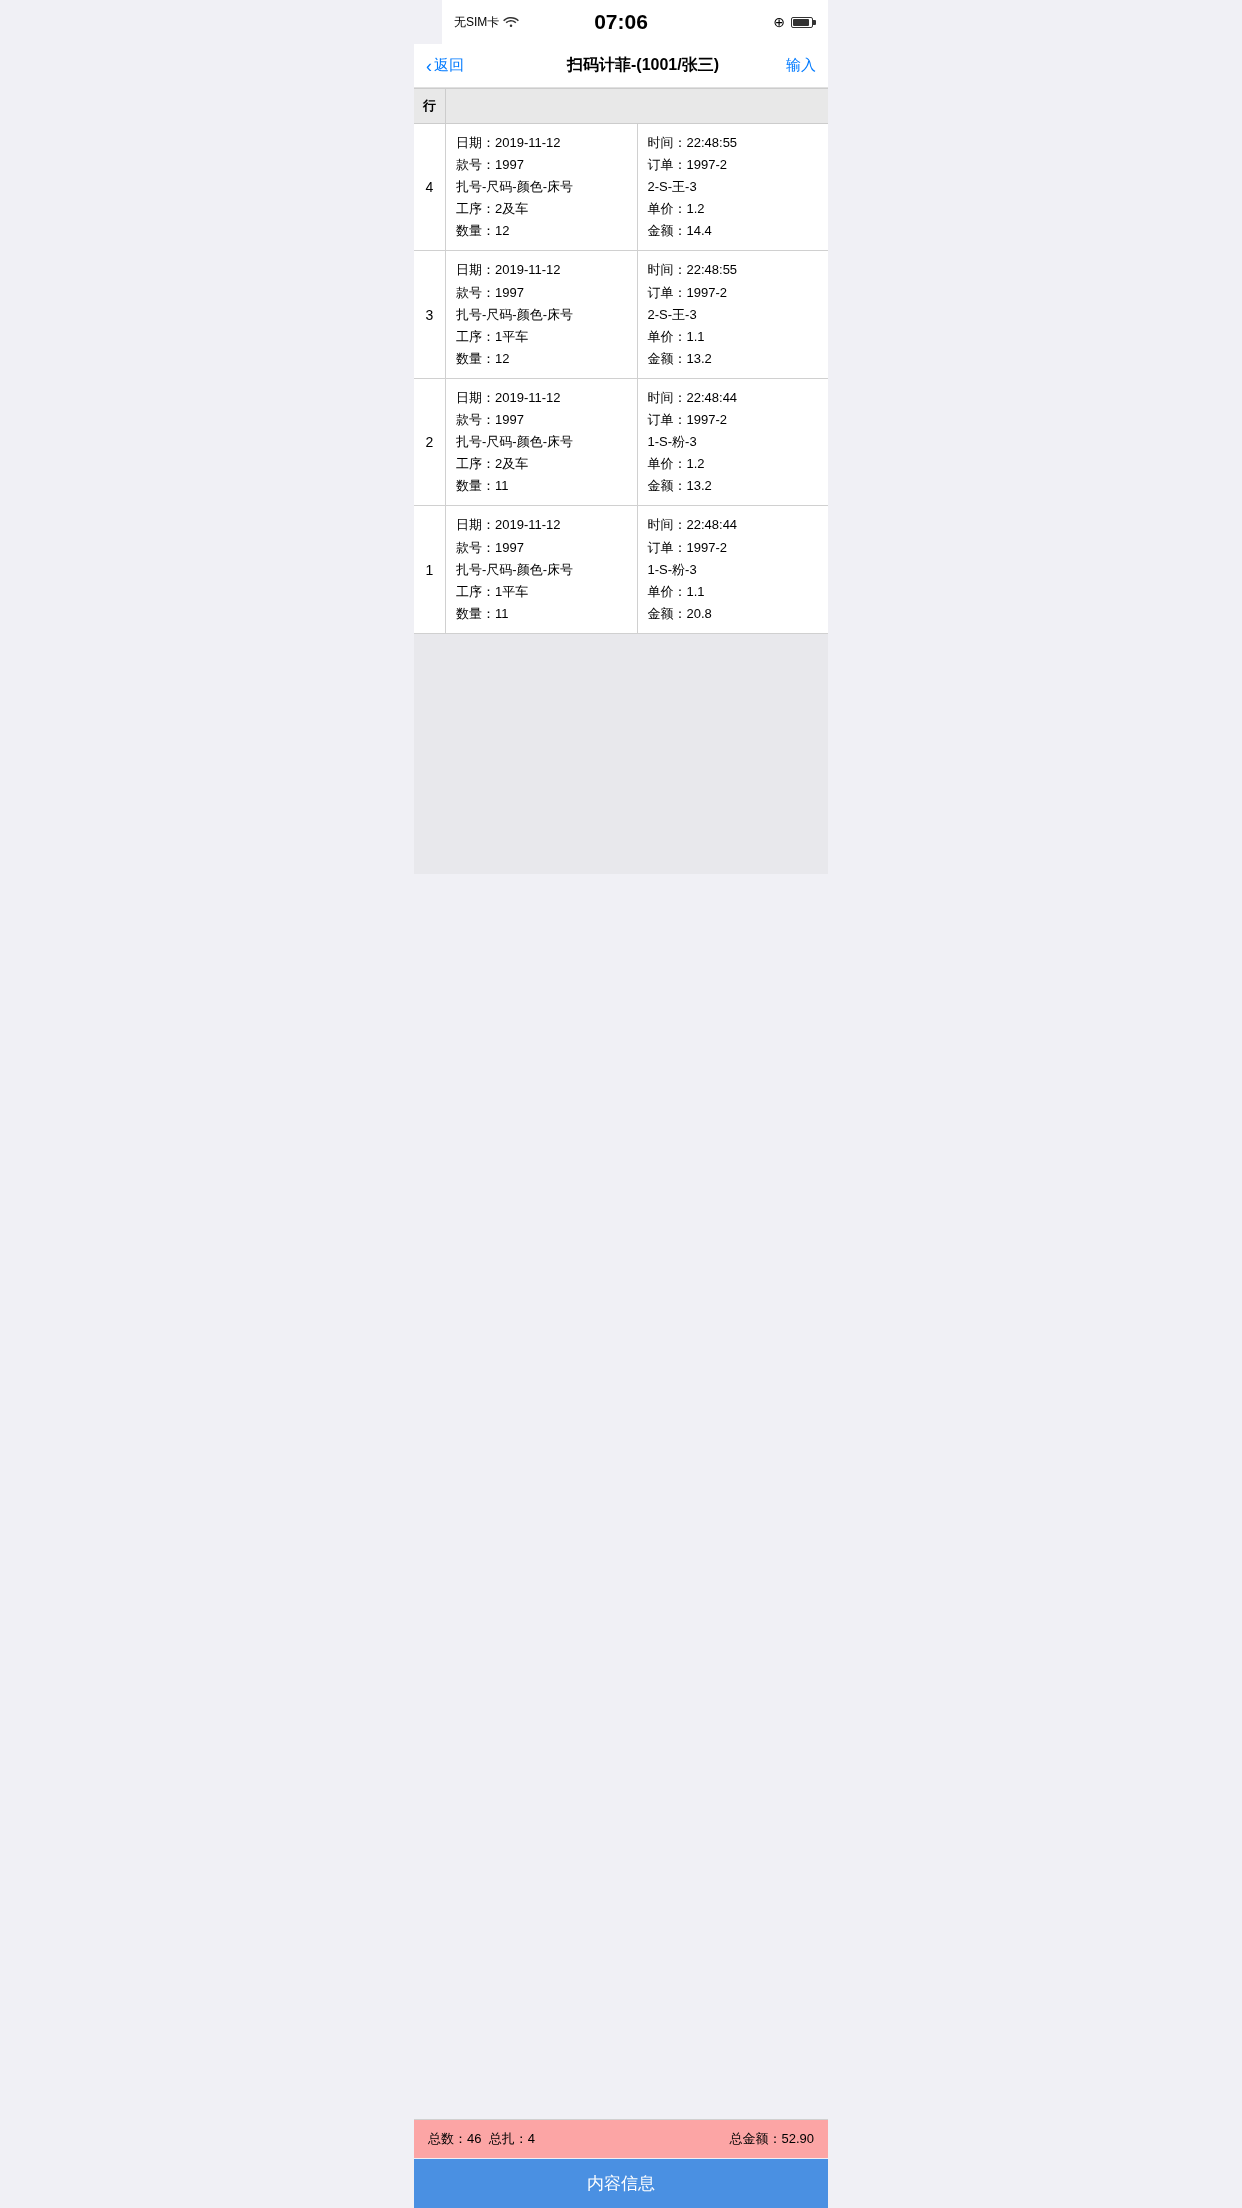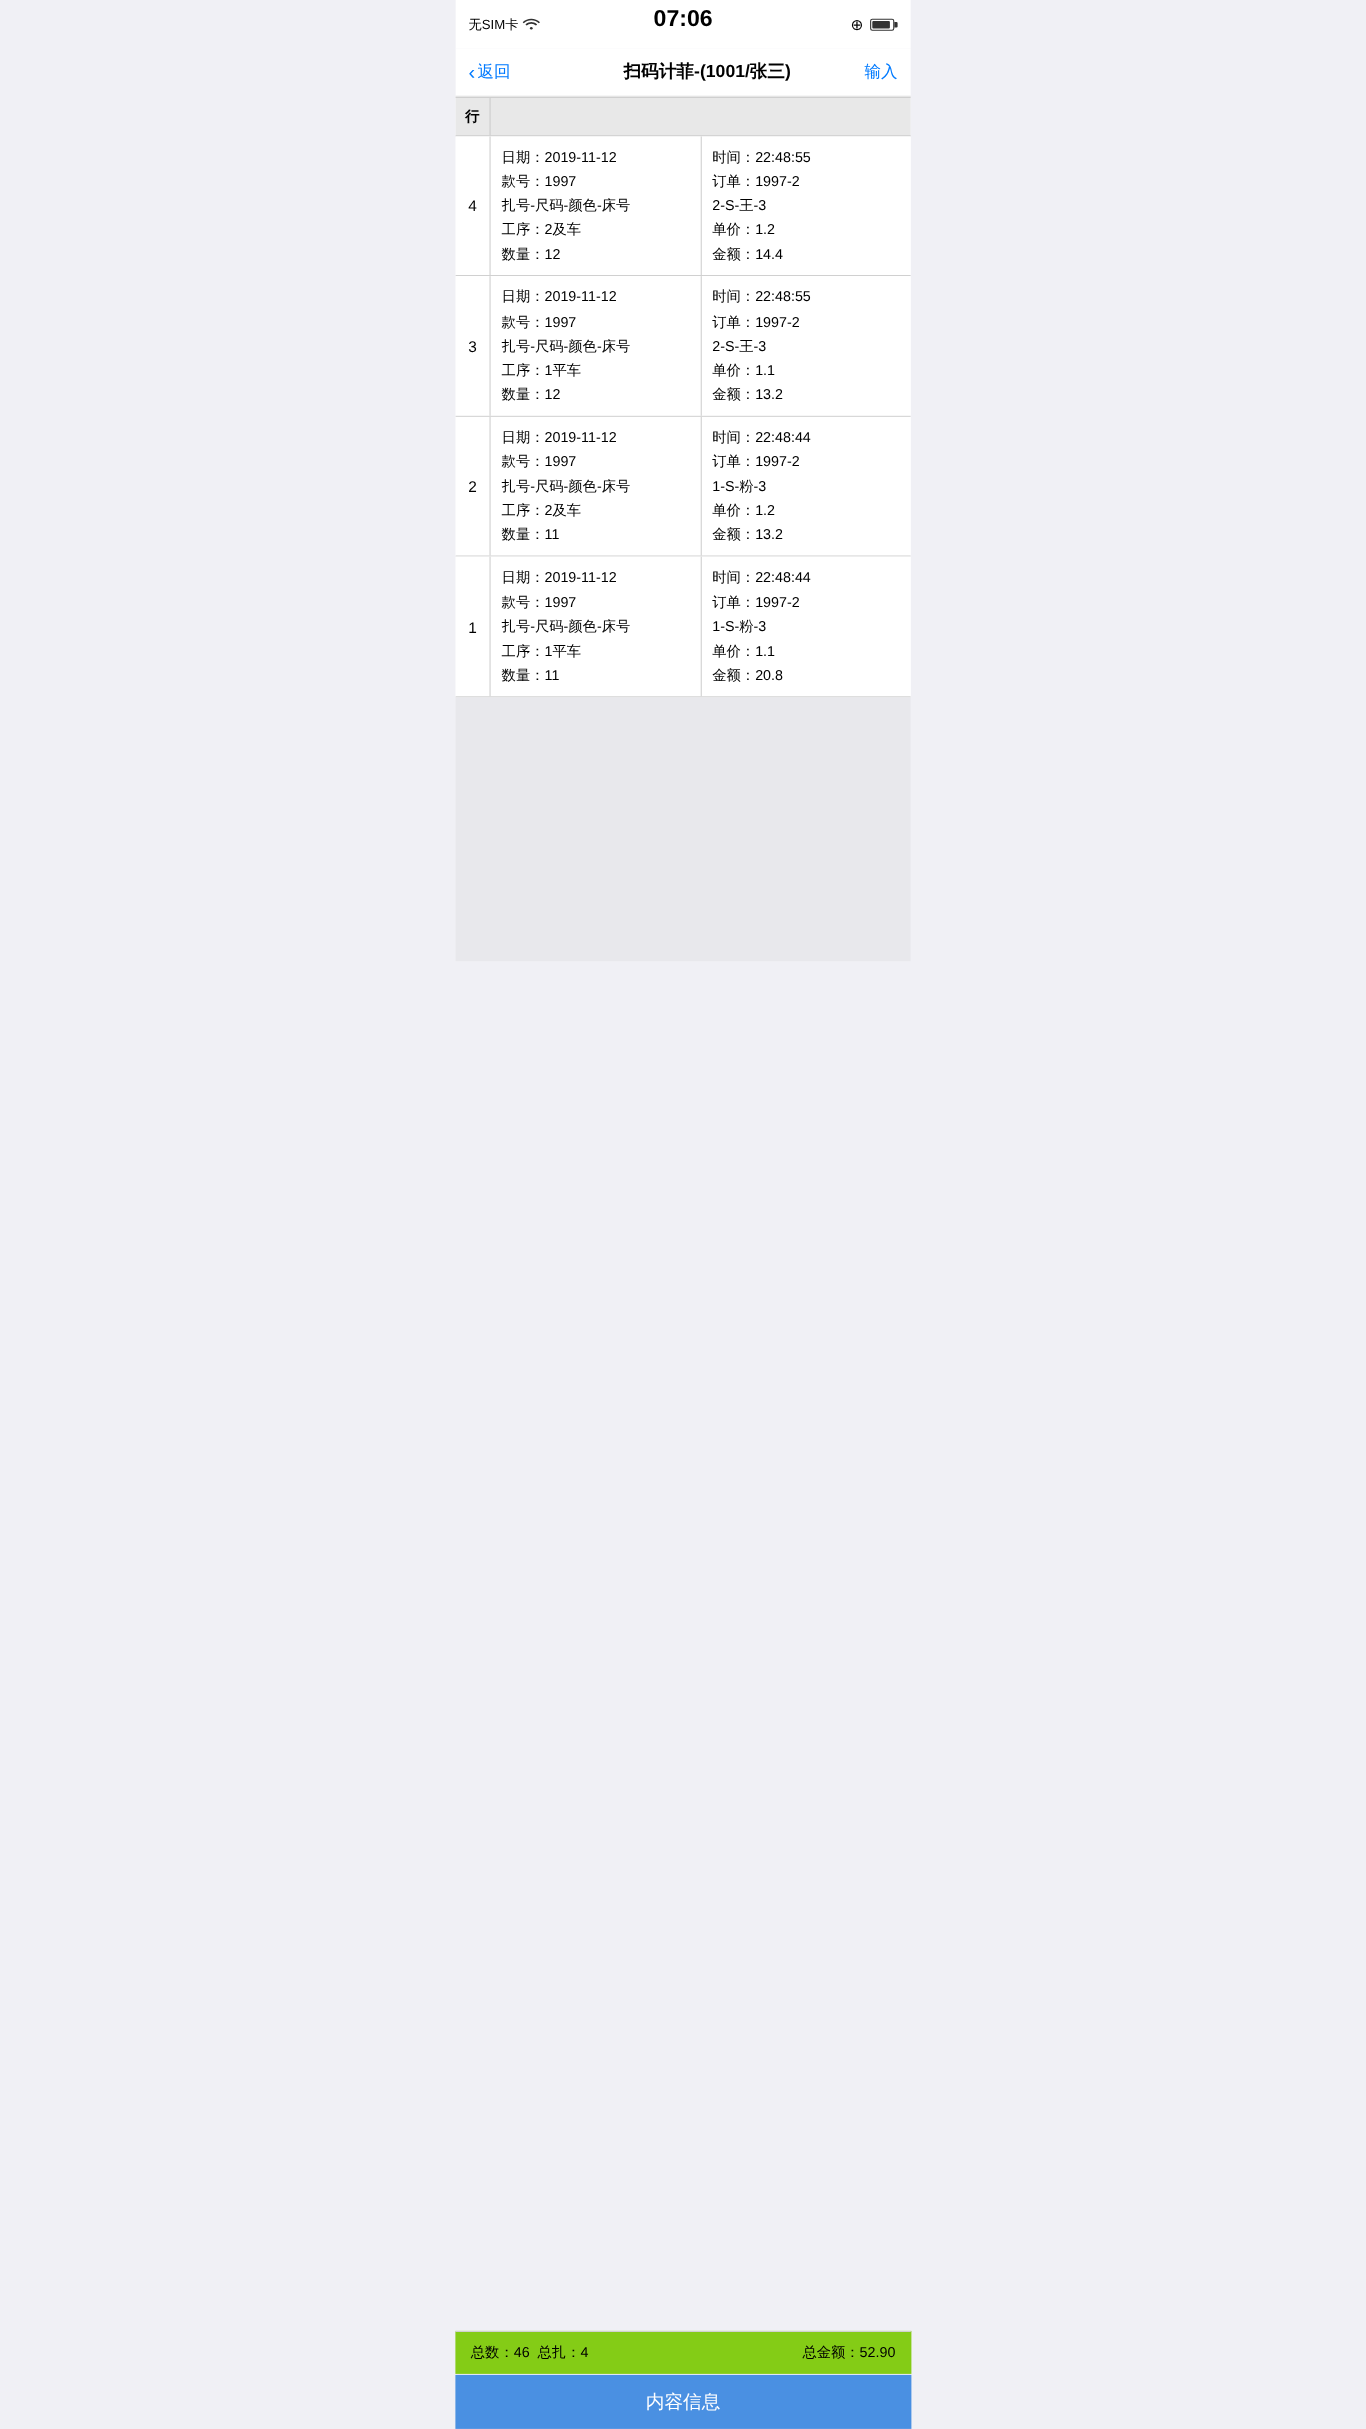--- a/index.html
+++ b/index.html
@@ -11,25 +11,27 @@
       width: 100%;
       max-width: 414px;
       margin: 0 auto;
       font-size: 14px;
     }
 
     
     .status-bar {
       display: flex;
       justify-content: space-between;
+      align-items: center;
       background: #fff;
       padding: 6px 12px;
       font-size: 13px;
       font-weight: 500;
       height: 44px;
+      margin-left: 28px;
     }
     .status-left {
       display: flex;
       align-items: center;
       gap: 4px;
       font-size: 12px;
     }
     .status-time {
       font-size: 21px;
       font-weight: 600;
@@ -168,21 +170,21 @@
       font-size: 13px;
     }
 
     
     .empty-area {
       background: #e8e8ec;
       height: 240px;
     }
 
     .footer-summary {
-      background: #84cc16;
+      background: #fca5a5;
       border-top: 1px solid #d0d0d0;
       padding: 10px 14px;
       display: flex;
       justify-content: space-between;
       font-size: 13px;
       color: #000;
       position: fixed;
       bottom: 50px;
       left: 50%;
       transform: translateX(-50%);

